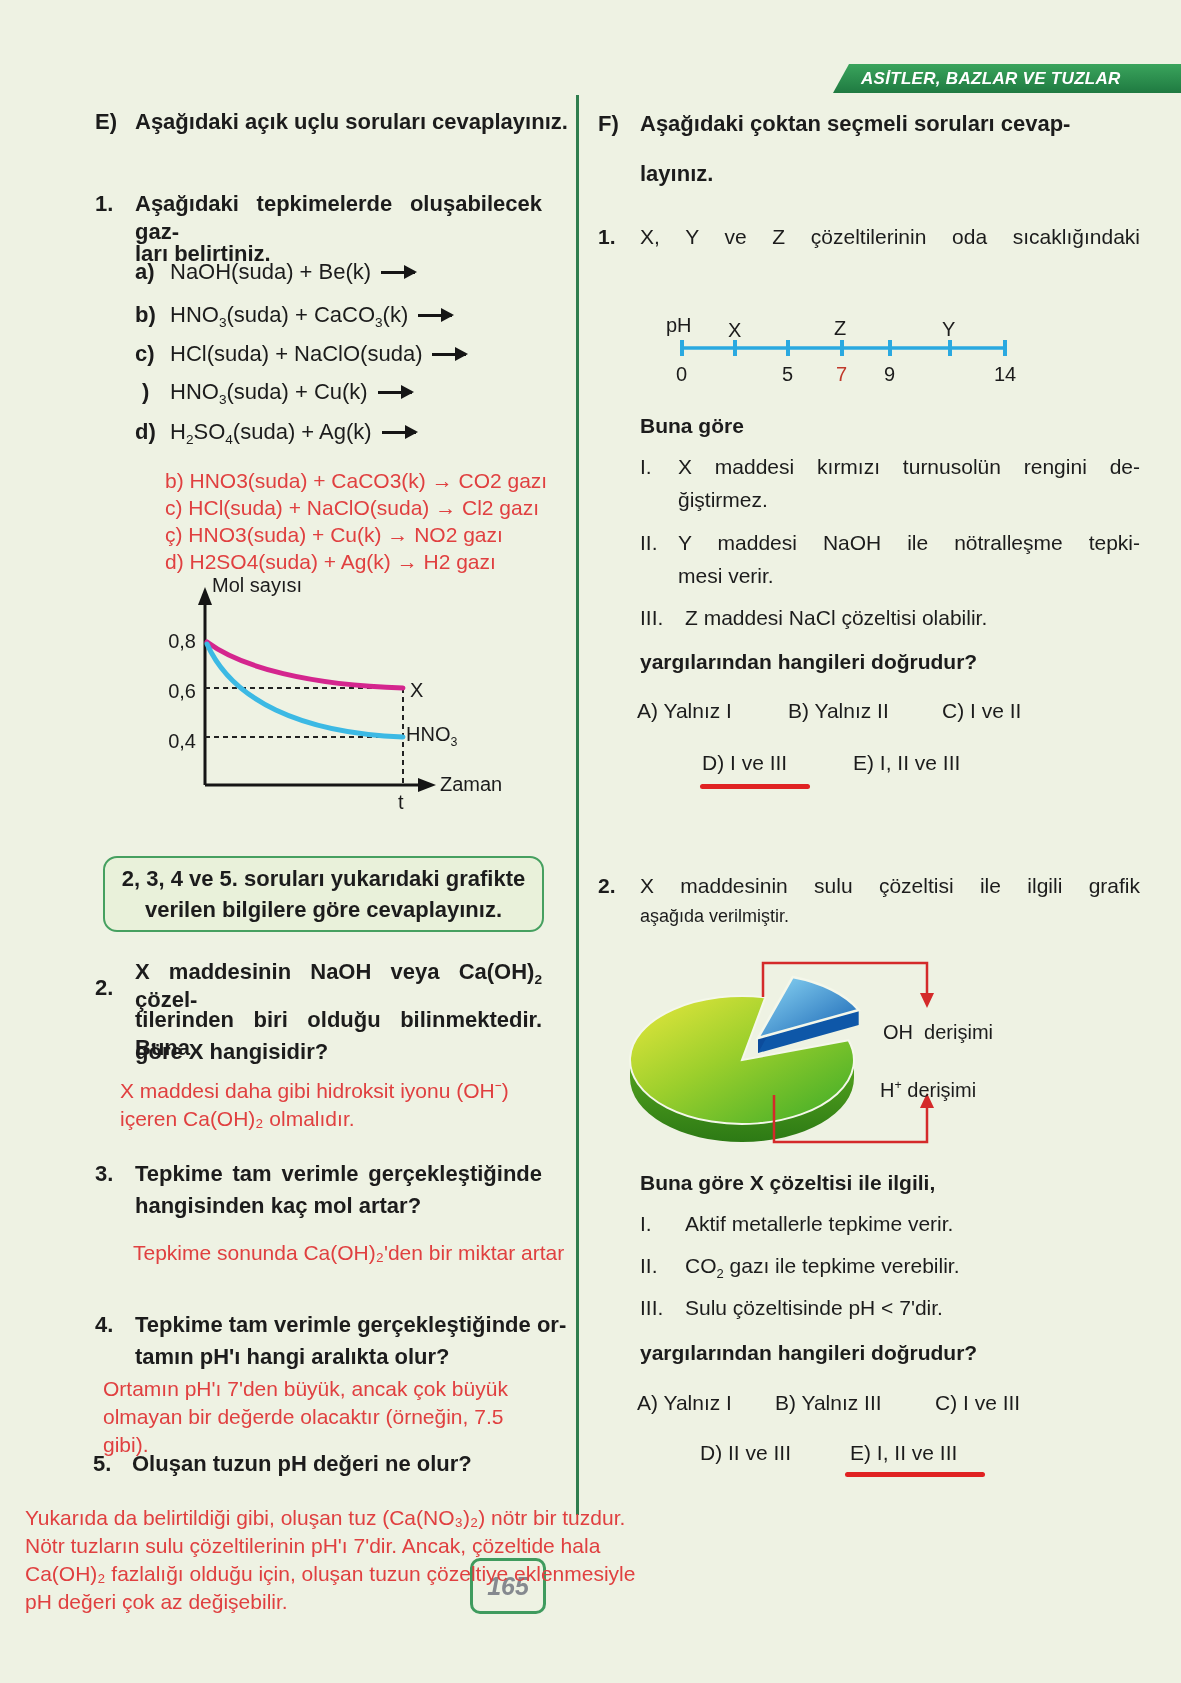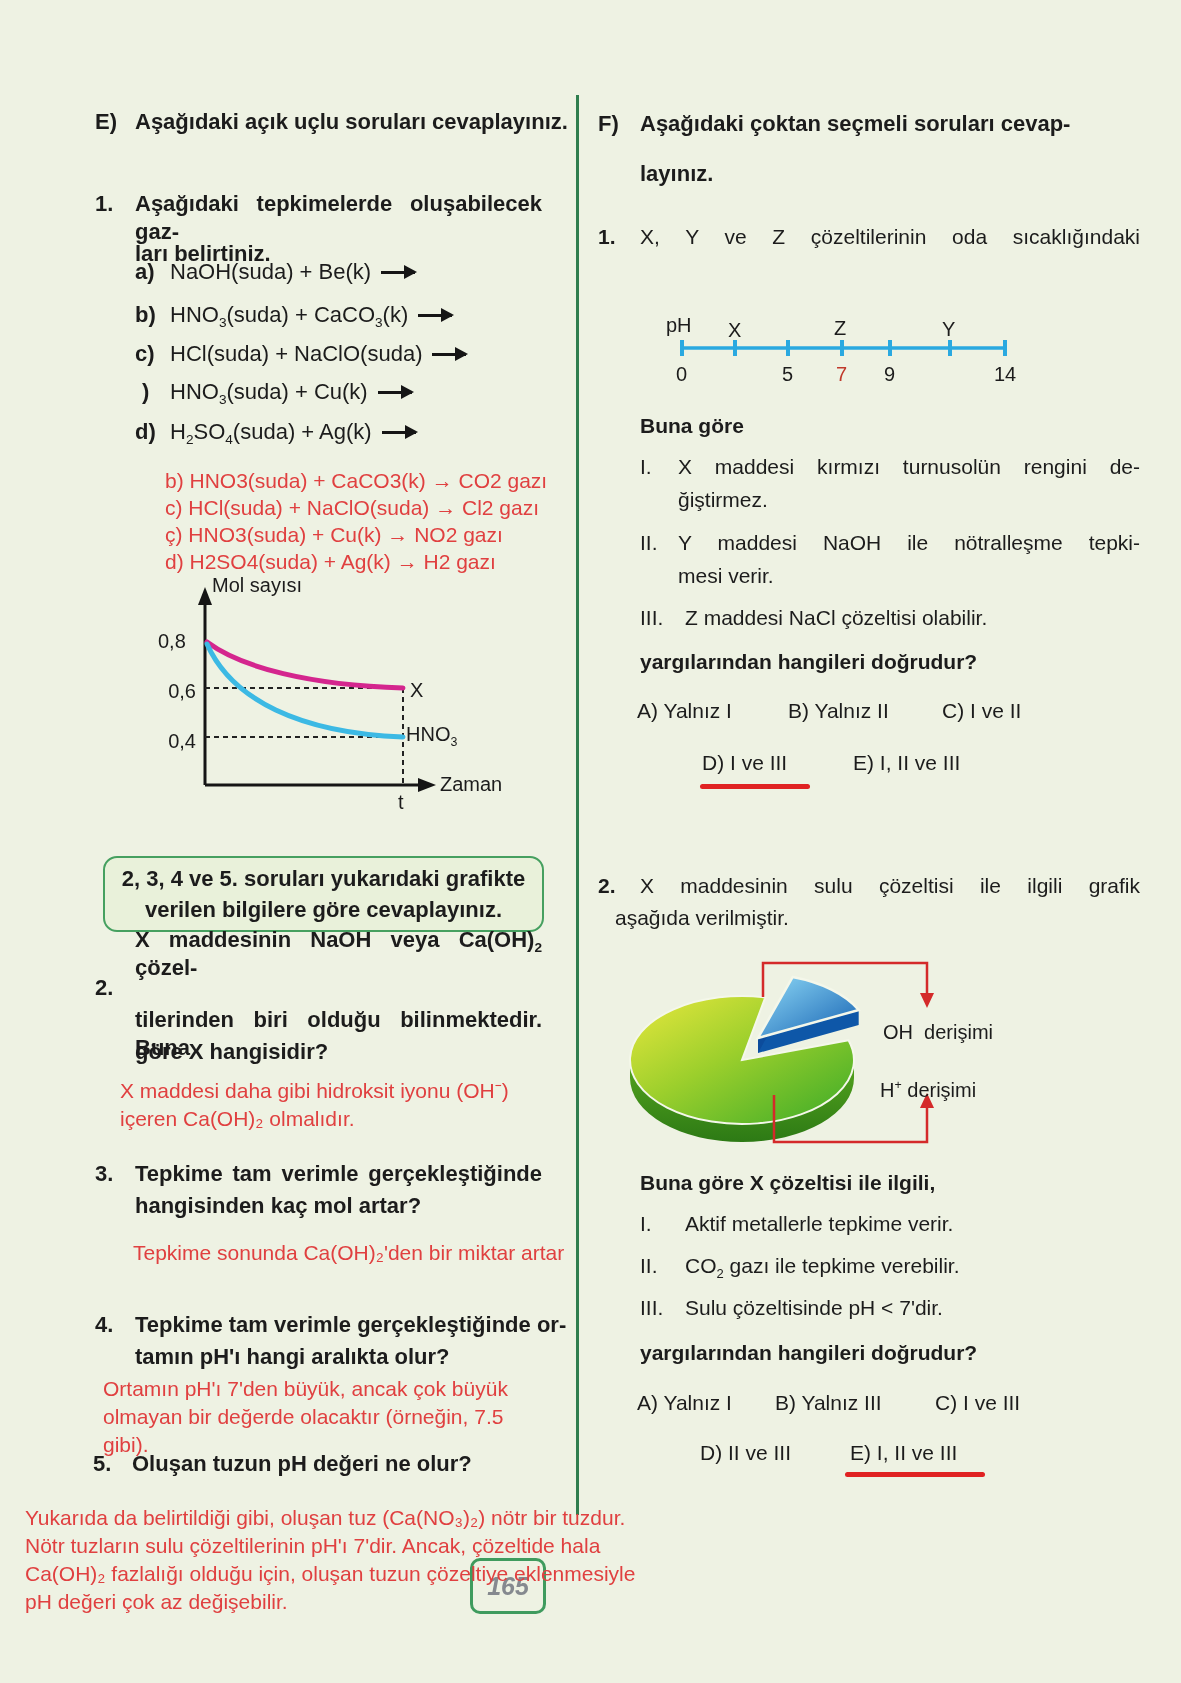--- a/index.html
+++ b/index.html
@@ -40,20 +40,23 @@
     color:#85898f; font-weight:700; font-style:italic; font-size:25px;
   }
   .underline-red{position:absolute; height:5px; background:#e02222; border-radius:3px; z-index:2;}
   svg{position:absolute; z-index:1; overflow:visible;}
 </style>
 </head>
 <body>
 
 <div id="page">
 
+  <div id="banner">
+    <span>ASİTLER, BAZLAR VE TUZLAR</span>
+  </div>
 
   <div id="divider"></div>
 
   <span class="t b" style="left:95px;top:108px">E)</span>
   <span class="t b" style="left:135px;top:108px">Aşağıdaki açık uçlu soruları cevaplayınız.</span>
 
   <span class="t b" style="left:95px;top:190px">1.</span>
   <span class="t b j" style="left:135px;top:190px;width:407px">Aşağıdaki tepkimelerde oluşabilecek gaz-</span>
   <span class="t b" style="left:135px;top:240px">ları belirtiniz.</span>
 
@@ -78,35 +81,35 @@
     <line x1="55" y1="220" x2="55" y2="36" stroke="#151515" stroke-width="3"></line>
     <polygon points="55,22 48,40 62,40" fill="#151515"></polygon>
     <line x1="55" y1="220" x2="272" y2="220" stroke="#151515" stroke-width="3"></line>
     <polygon points="286,220 268,213 268,227" fill="#151515"></polygon>
     <line x1="55" y1="123" x2="253" y2="123" stroke="#222" stroke-width="2" stroke-dasharray="5,4"></line>
     <line x1="55" y1="172" x2="253" y2="172" stroke="#222" stroke-width="2" stroke-dasharray="5,4"></line>
     <line x1="253" y1="123" x2="253" y2="220" stroke="#222" stroke-width="2" stroke-dasharray="5,4"></line>
     <path d="M57,77 C 92,103 160,120 253,123" fill="none" stroke="#d4268e" stroke-width="5" stroke-linecap="round"></path>
     <path d="M57,79 C 82,135 150,168 253,172" fill="none" stroke="#3cb9e4" stroke-width="5" stroke-linecap="round"></path>
   </svg>
-  <span class="t sm" style="left:158px;top:629px;width:38px;">0,8</span>
+  <span class="t sm" style="left:158px;top:629px;width:38px;text-align:right">0,8</span>
   <span class="t sm" style="left:158px;top:679px;width:38px;text-align:right">0,6</span>
   <span class="t sm" style="left:158px;top:729px;width:38px;text-align:right">0,4</span>
   <span class="t sm" style="left:410px;top:678px">X</span>
   <span class="t sm" style="left:406px;top:722px">HNO<sub>3</sub></span>
   <span class="t sm" style="left:440px;top:772px">Zaman</span>
   <span class="t sm" style="left:398px;top:790px">t</span>
 
   <div id="notebox">
     <div>2, 3, 4 ve 5. soruları yukarıdaki grafikte</div>
     <div>verilen bilgilere göre cevaplayınız.</div>
   </div>
 
   <span class="t b" style="left:95px;top:974px">2.</span>
-  <span class="t b j" style="left:135px;top:926px;width:407px">X maddesinin NaOH veya Ca(OH)<sub>2</sub> çözel-</span>
+  <span class="t b j" style="left:135px;top:958px;width:407px">X maddesinin NaOH veya Ca(OH)<sub>2</sub> çözel-</span>
   <span class="t b j" style="left:135px;top:1006px;width:407px">tilerinden biri olduğu bilinmektedir. Buna</span>
   <span class="t b" style="left:135px;top:1038px">göre X hangisidir?</span>
   <span class="t red" style="left:120px;top:1078px">X maddesi daha gibi hidroksit iyonu (OH⁻)</span>
   <span class="t red" style="left:120px;top:1106px">içeren Ca(OH)₂ olmalıdır.</span>
 
   <span class="t b" style="left:95px;top:1160px">3.</span>
   <span class="t b j" style="left:135px;top:1160px;width:407px">Tepkime tam verimle gerçekleştiğinde</span>
   <span class="t b" style="left:135px;top:1192px">hangisinden kaç mol artar?</span>
   <span class="t red" style="left:133px;top:1240px">Tepkime sonunda Ca(OH)₂'den bir miktar artar</span>
 
@@ -167,21 +170,21 @@
 
   <span class="t" style="left:637px;top:698px;font-size:21px">A)  Yalnız I</span>
   <span class="t" style="left:788px;top:698px;font-size:21px">B)  Yalnız II</span>
   <span class="t" style="left:942px;top:698px;font-size:21px">C)  I ve II</span>
   <span class="t" style="left:702px;top:750px;font-size:21px">D)  I ve III</span>
   <span class="t" style="left:853px;top:750px;font-size:21px">E)  I, II ve III</span>
   <div class="underline-red" style="left:700px;top:784px;width:110px"></div>
 
   <span class="t b" style="left:598px;top:873px;font-size:21px">2.</span>
   <span class="t j" style="left:640px;top:873px;width:500px;font-size:21px">X maddesinin sulu çözeltisi ile ilgili grafik</span>
-  <span class="t" style="left:615px;top:905px;font-size:21px">aşağıda verilmiştir.</span>
+  <span class="t" style="left:640px;top:905px;font-size:18px">aşağıda verilmiştir.</span>
 
   <svg style="left:595px;top:935px" width="400" height="230" viewBox="0 0 400 230">
     <defs>
       <linearGradient id="gTop" x1="0" y1="0" x2="1" y2="1">
         <stop offset="0" stop-color="#e9e83e"></stop>
         <stop offset="0.45" stop-color="#9ccf2c"></stop>
         <stop offset="1" stop-color="#3aaa28"></stop>
       </linearGradient>
       <linearGradient id="gSide" x1="0" y1="0" x2="0" y2="1">
         <stop offset="0" stop-color="#55a41e"></stop>

